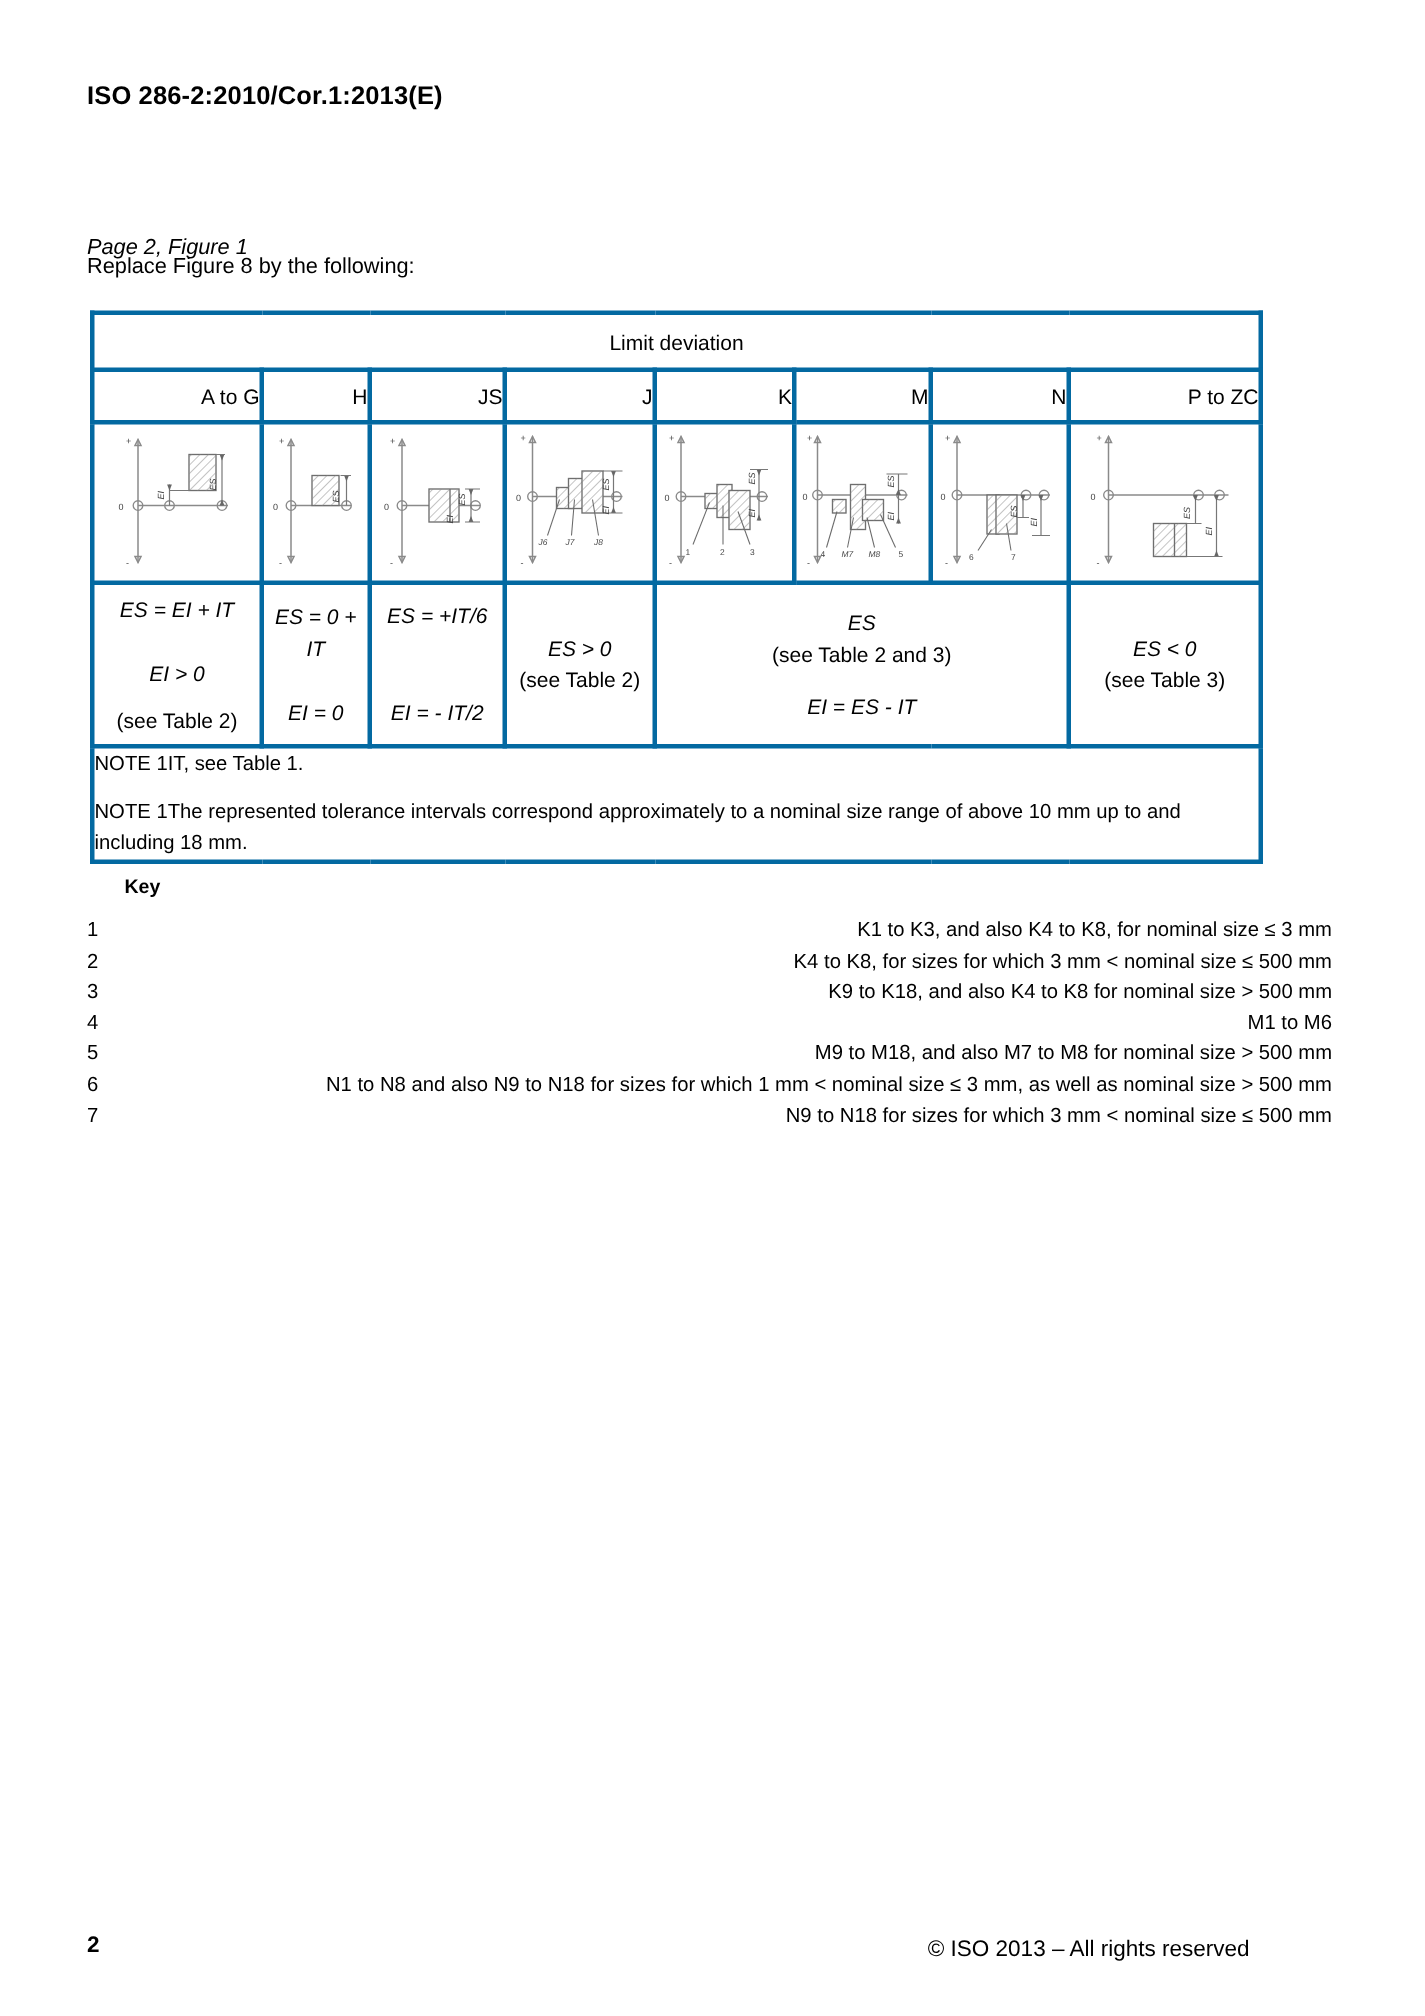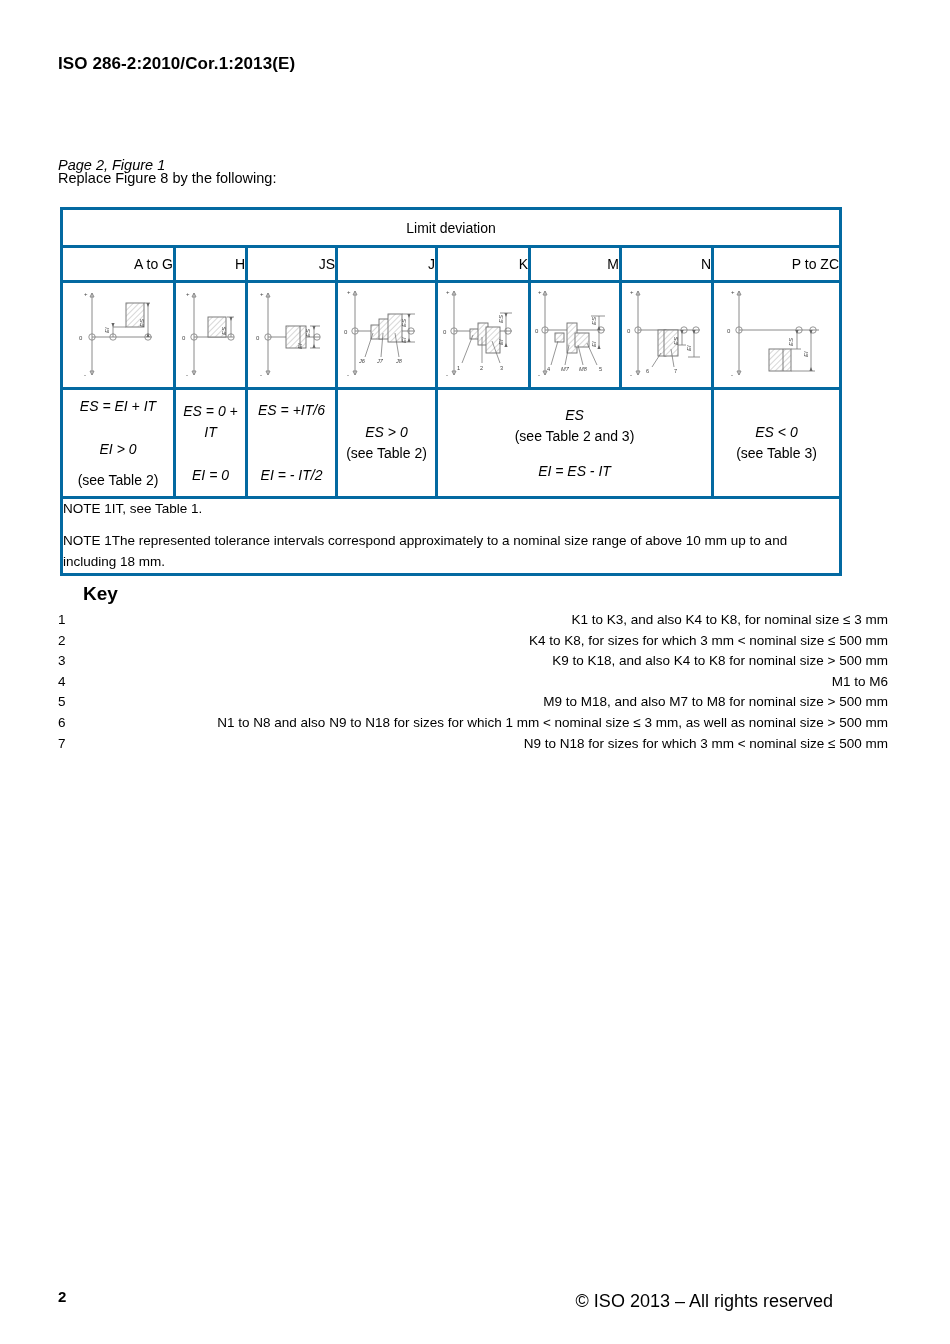--- a/index.html
+++ b/index.html
@@ -98,21 +98,21 @@
   }
   .note-cell p { margin: 0 0 11px 0; }
   .note-cell p:last-child { margin-bottom: 0; }
   .note-lbl { }
 
   
   .key-title {
     position: absolute;
     left: 58px;
     top: 583px;
-    font-size: 19px;
+    font-size: 13px;
     font-weight: bold;
     padding-left: 25px;
   }
   .key-list {
     position: absolute;
     left: 58px;
     top: 610px;
     width: 830px;
     font-size: 13.5px;
   }
@@ -128,21 +128,21 @@
     position: absolute;
     left: 58px;
     top: 1288px;
     font-size: 15px;
     font-weight: bold;
   }
   .copyright {
     position: absolute;
     right: 58px;
     top: 1291px;
-    font-size: 18px;
+    font-size: 15px;
     white-space: nowrap;
   }
 
   
   .dia-svg { display:block; margin: 0 auto; }
   .dia-svg .ax      { stroke:#8a8a8a; stroke-width:1; fill:none; }
   .dia-svg .zl      { stroke:#8a8a8a; stroke-width:1; fill:none; }
   .dia-svg .bx      { stroke:#6e6e6e; stroke-width:0.9; fill:#ffffff; }
   .dia-svg .hatchln { stroke:#8d8d8d; stroke-width:0.7; }
   .dia-svg .dim     { stroke:#777777; stroke-width:0.8; fill:none; }

